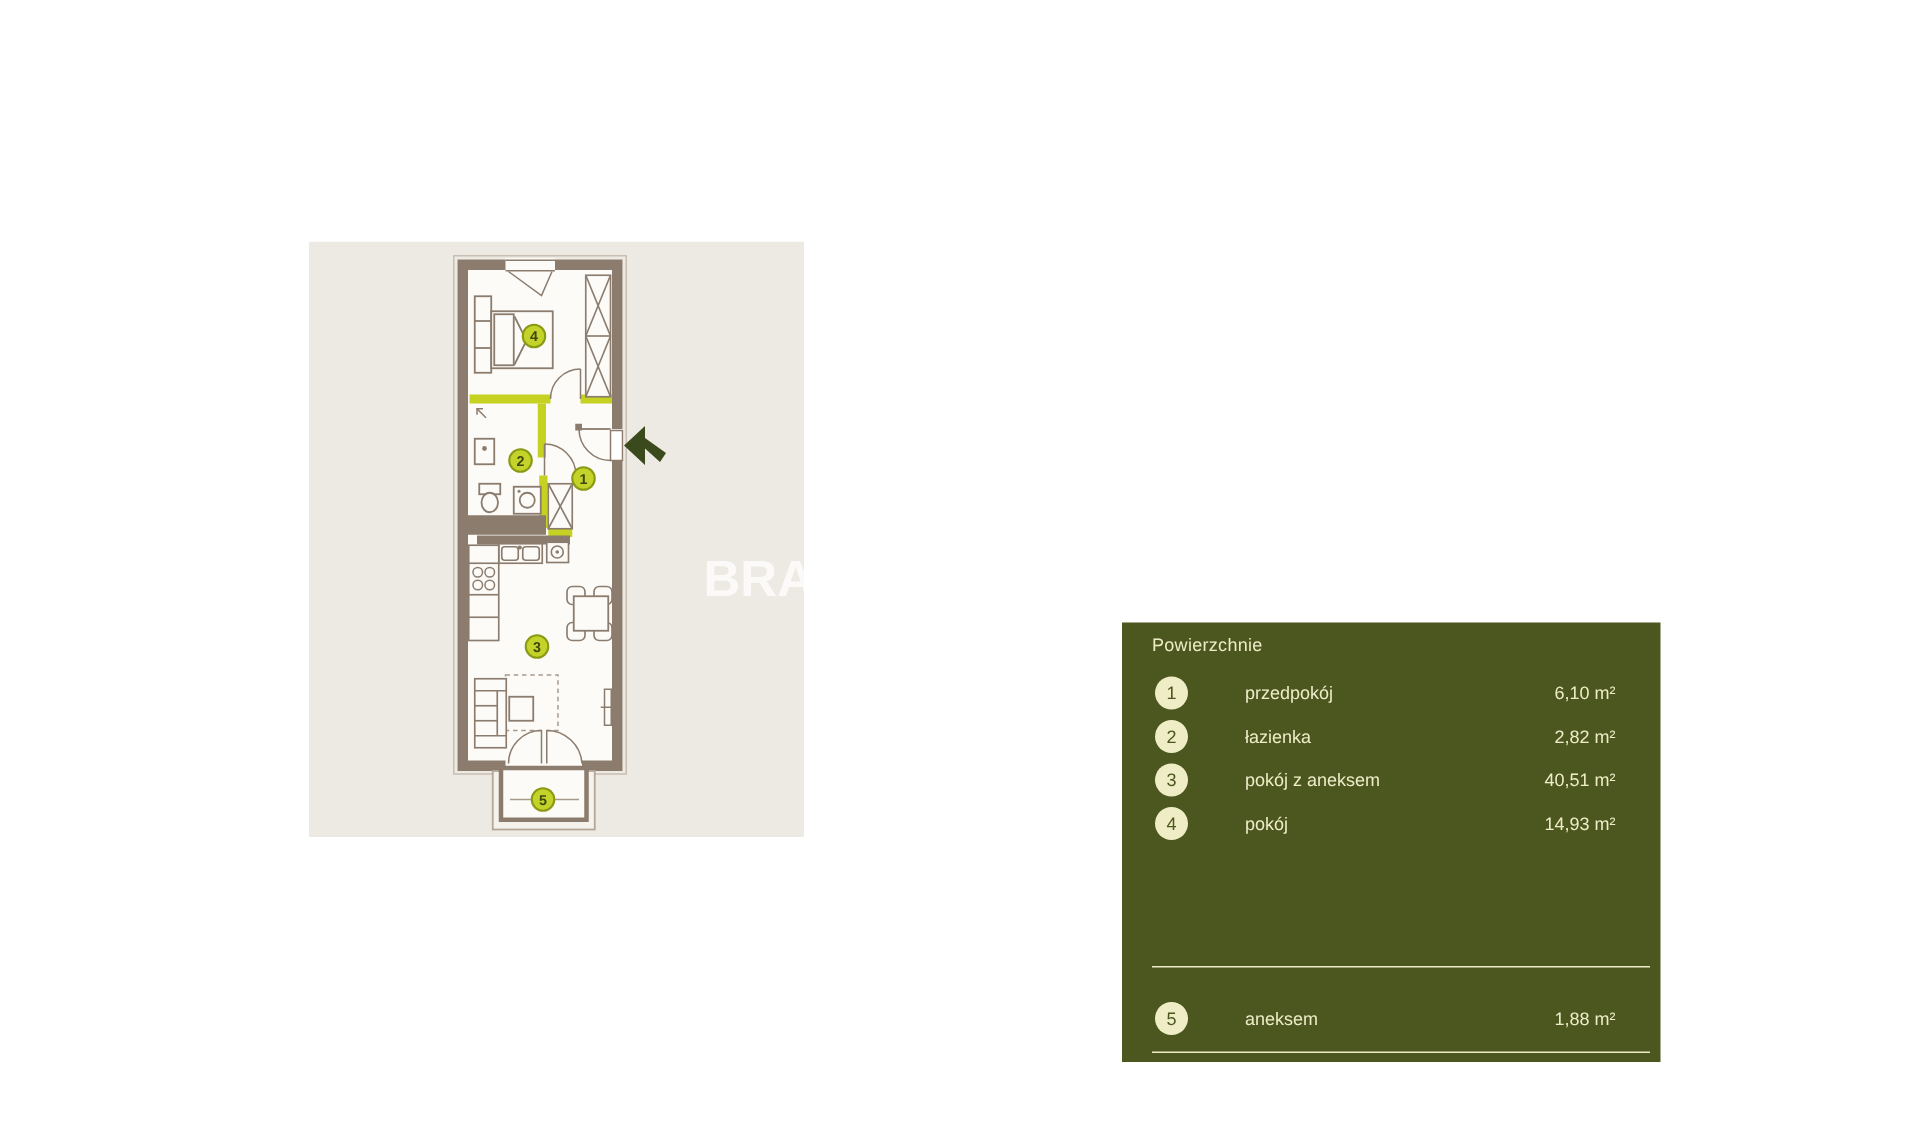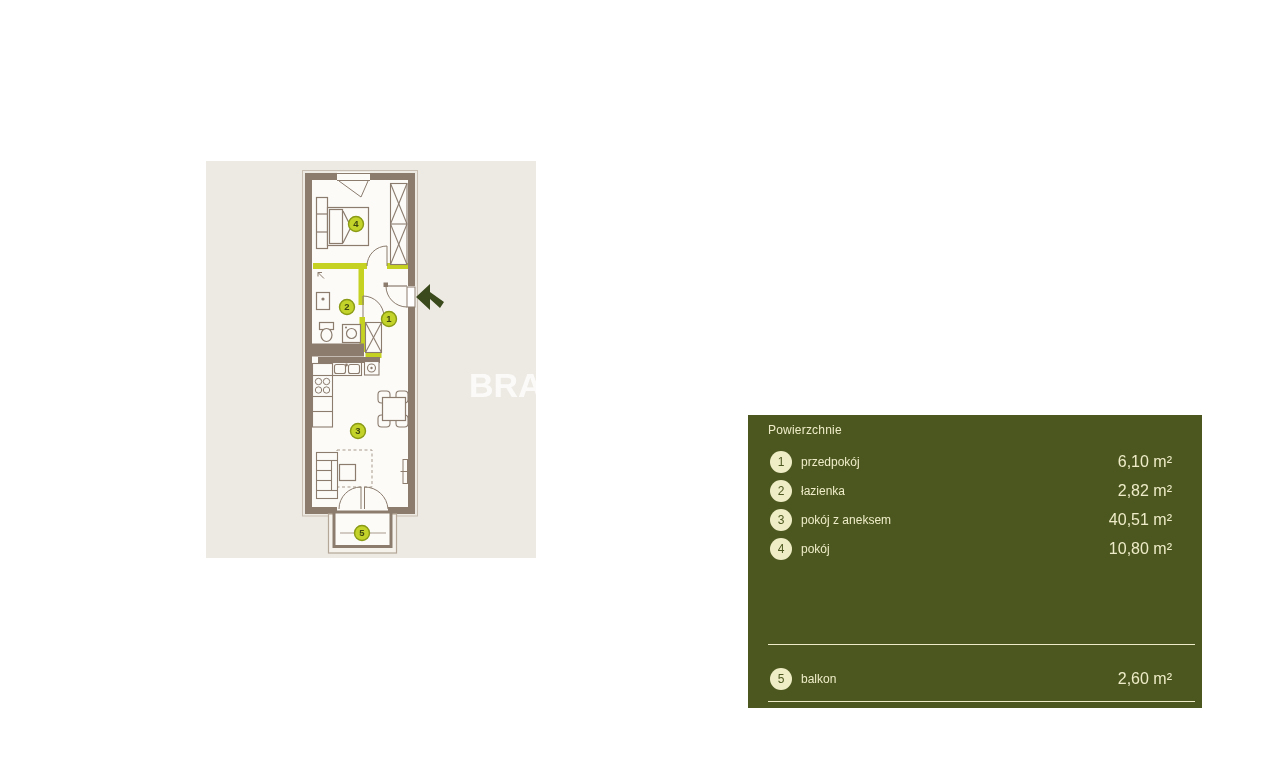--- a/index.html
+++ b/index.html
@@ -5,33 +5,33 @@
   html,body { margin:0; padding:0; }
   body {
     width:1280px; height:765px; position:relative; overflow:hidden;
     background:#ffffff;
     font-family:"Liberation Sans", sans-serif;
   }
   .plan-wrap { position:absolute; left:206px; top:161px; width:330px; height:397px; }
   .plan-wrap svg { display:block; }
 
   .legend {
-    position:absolute; left:748px; top:415px; width:454px; height:293px;
+    position:absolute; left:748px; top:415px; width:359px; height:293px;
     background:#4c571f; color:#eeecc8;
   }
   .legend-title { position:absolute; top:8px; left:20px; font-size:12px; letter-spacing:.2px; }
   .legend-rows { position:absolute; top:32px; left:0; right:0; }
   .legend-row { display:flex; align-items:center; height:29px; padding:0 30px 0 22px; }
   .legend-num {
     flex:0 0 22px; width:22px; height:22px; border-radius:50%;
     background:#efedc6; color:#4c571f; font-size:12px;
     display:flex; align-items:center; justify-content:center;
   }
-  .legend-lbl { margin-left:9px; font-size:12px; }
-  .legend-area { margin-left:auto; font-size:16px; }
+  .legend-lbl { margin-left:38px; font-size:12px; }
+  .legend-area { margin-left:auto; font-size:12px; }
   .legend-sep { position:absolute; left:20px; right:7px; border-top:1px solid #eeecc8; }
   .sep-top { top:229px; }
   .sep-bottom { top:286px; }
   .legend-footer { position:absolute; top:249px; left:0; right:0; }
 </style>
 </head>
 <body>
 
 <div class="plan-wrap">
   <svg viewBox="206 161 330 397" width="330" height="397" xmlns="http://www.w3.org/2000/svg">
@@ -239,26 +239,26 @@
       <div class="legend-area">2,82 m²</div>
     </div>
     <div class="legend-row">
       <div class="legend-num">3</div>
       <div class="legend-lbl">pokój z aneksem</div>
       <div class="legend-area">40,51 m²</div>
     </div>
     <div class="legend-row">
       <div class="legend-num">4</div>
       <div class="legend-lbl">pokój</div>
-      <div class="legend-area">10,80 m²</div>
+      <div class="legend-area">14,93 m²</div>
     </div>
   </div>
 
   <div class="legend-sep sep-top"></div>
 
   <div class="legend-row legend-footer">
     <div class="legend-num">5</div>
-    <div class="legend-lbl">balkon</div>
-    <div class="legend-area">2,60 m²</div>
+    <div class="legend-lbl">aneksem</div>
+    <div class="legend-area">1,88 m²</div>
   </div>
 
   <div class="legend-sep sep-bottom"></div>
 </div>
 
 </body></html>

